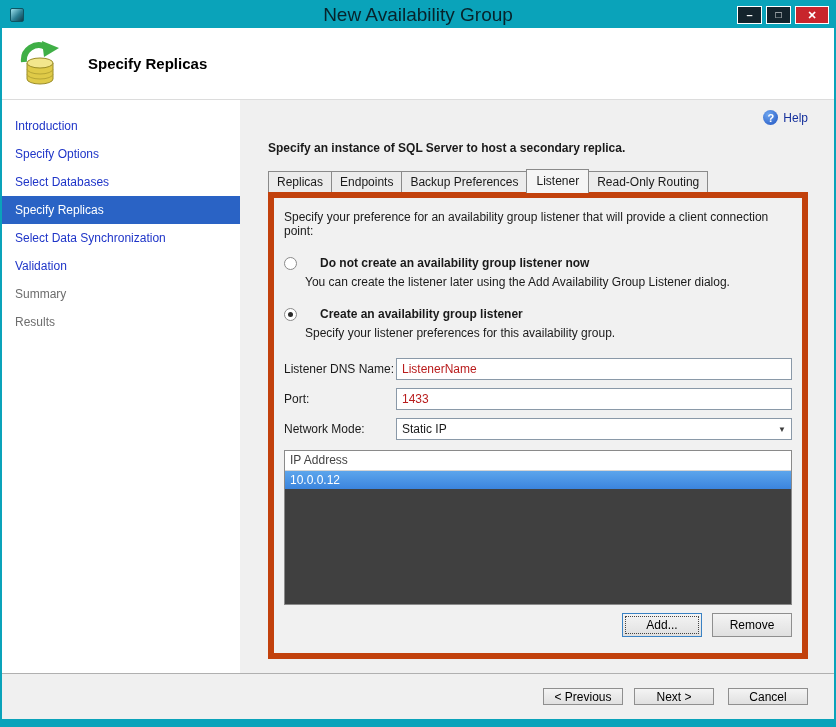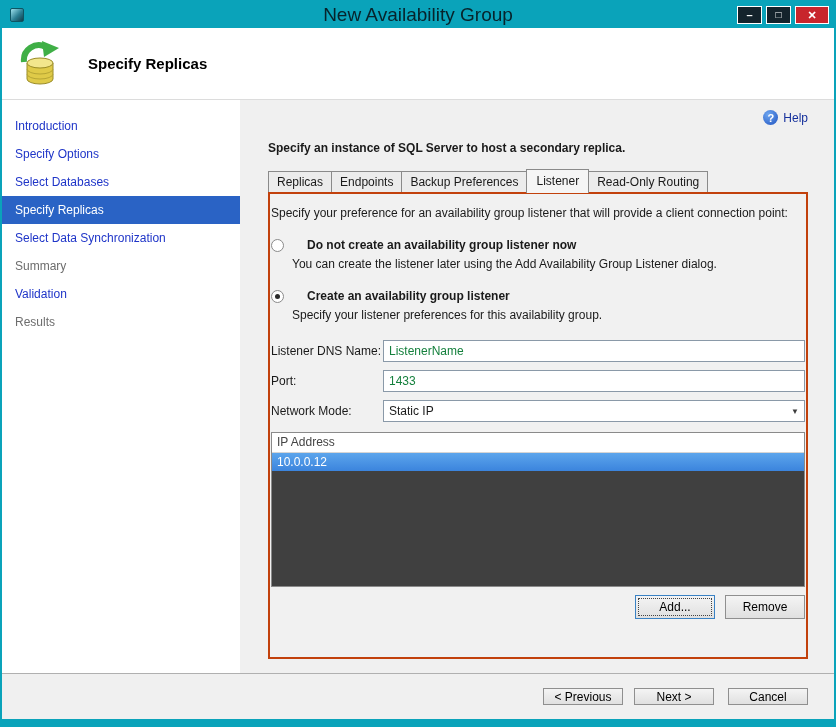--- a/index.html
+++ b/index.html
@@ -72,43 +72,43 @@
     background:#ececec; margin-top:2px; cursor:default; white-space:nowrap;
   }
   .tab + .tab{ margin-left:-1px; }
   .tab.active{
     padding:4px 9px 5px; margin-top:0; margin-bottom:-1px;
     background:#f5f5f5; position:relative; z-index:3;
   }
 
   .tabpage{
     flex:1 1 auto; margin-bottom:14px;
-    border:2px solid #c2410c; background:#f1f1f1;
-    padding:8px 1px 10px; position:relative; z-index:1;
+    border:6px solid #c2410c; background:#f1f1f1;
+    padding:8px 10px 10px; position:relative; z-index:1;
     display:flex; flex-direction:column; overflow:hidden;
   }
   .tp-intro{ margin:4px 0 10px; }
 
   .radio-row{ display:flex; align-items:center; gap:23px; margin-top:8px;text-align:center; }
   .radio{
     width:13px; height:13px; border:1px solid #8a8a8a; border-radius:50%;
     background:#fff; position:relative; flex:0 0 auto;
   }
   .radio.checked::after{
     content:""; position:absolute; left:3px; top:3px; right:3px; bottom:3px;
     background:#2b2b2b; border-radius:50%;
   }
   .radio-label{ font-weight:bold; cursor:default; }
   .radio-desc{ margin:5px 0 10px 21px; }
 
   .field-row{ display:flex; align-items:center; margin-top:8px; }
   .field-label{ width:112px; flex:0 0 auto; }
   .field-input{
     flex:1 1 auto; height:22px; border:1px solid #8a99a8; background:#fff;
-    padding:0 5px; font:inherit; color:#15803d;
+    padding:0 5px; font:inherit; color:#b91c1c;
   }
   .combo{
     flex:1 1 auto; height:22px; border:1px solid #8a99a8; background:#fff;
     display:flex; align-items:center; padding-left:5px; cursor:default;
   }
   .combo-arrow{
     margin-left:auto; width:18px; align-self:stretch;
     display:flex; align-items:center; justify-content:center;
     color:#3c3c3c; font-size:8px;
   }
@@ -186,22 +186,22 @@
   </div>
 
   <div class="body">
 
     <div class="sidebar">
       <div class="nav-item link">Introduction</div>
       <div class="nav-item link">Specify Options</div>
       <div class="nav-item link">Select Databases</div>
       <div class="nav-item selected">Specify Replicas</div>
       <div class="nav-item link">Select Data Synchronization</div>
+      <div class="nav-item link">Validation</div>
       <div class="nav-item disabled">Summary</div>
-      <div class="nav-item link">Validation</div>
       <div class="nav-item disabled">Results</div>
     </div>
 
     <div class="main">
 
       <div class="help-row">
         <span class="help-icon">?</span>
         <span class="help-label">Help</span>
       </div>
 

